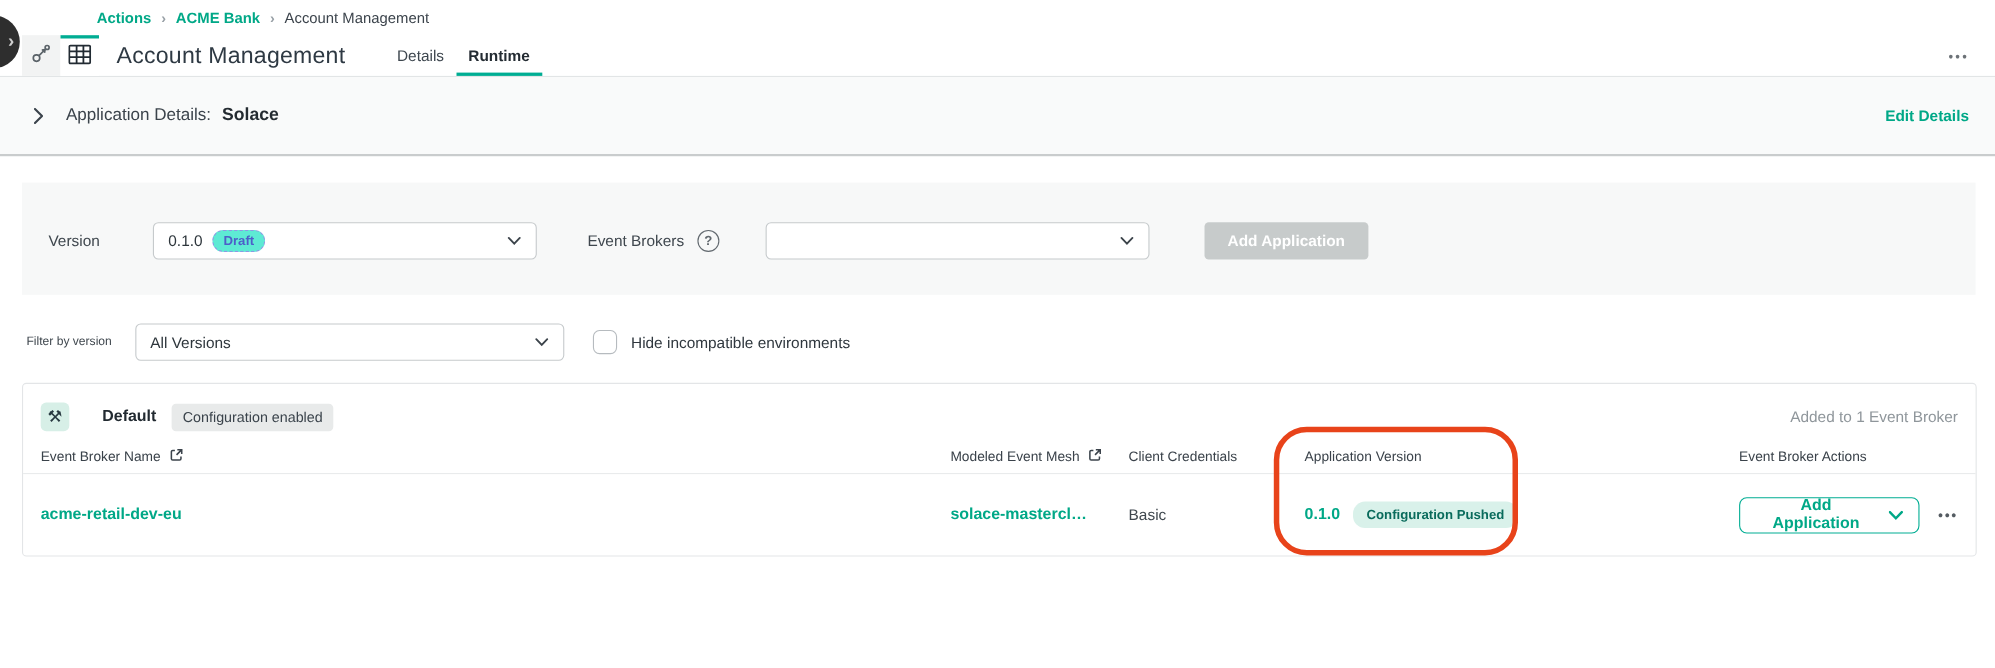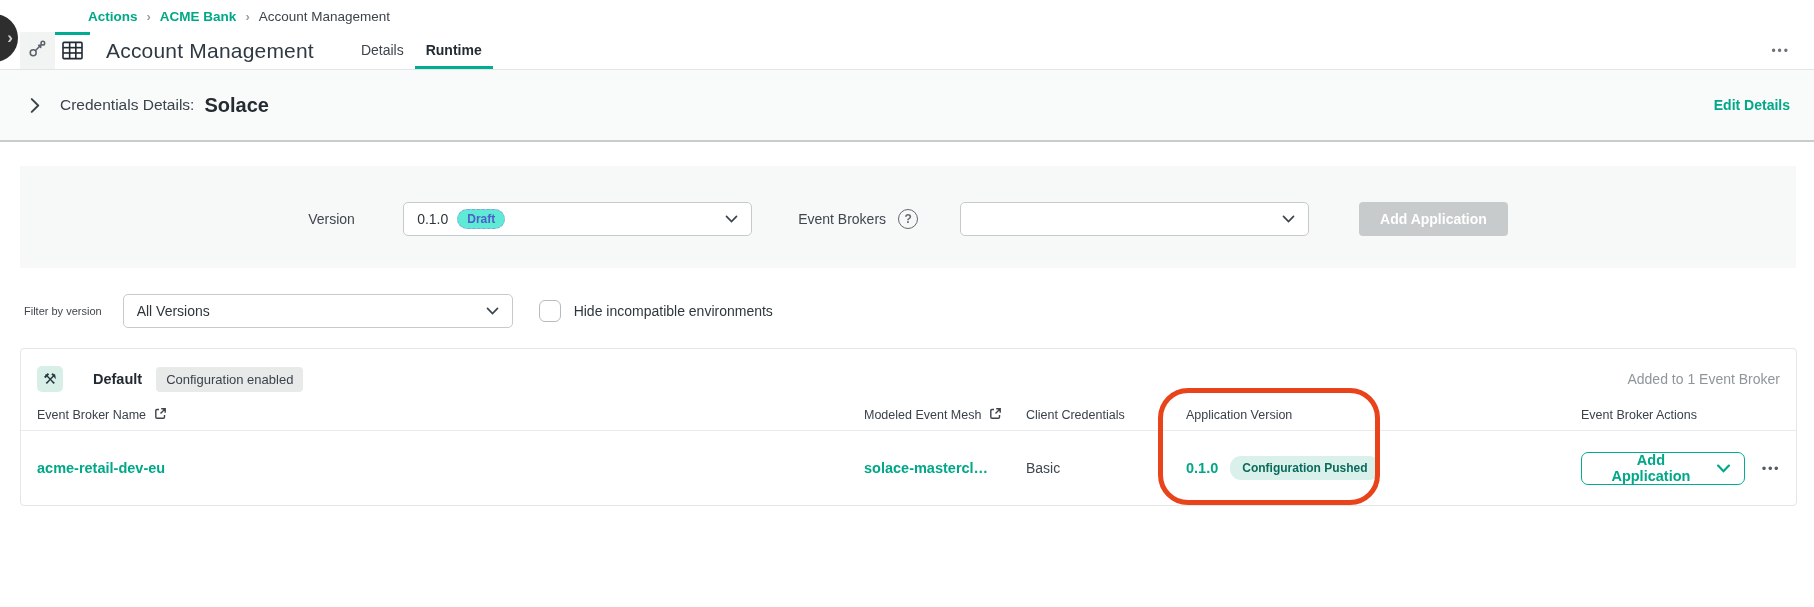--- a/index.html
+++ b/index.html
@@ -36,27 +36,27 @@
   .header-spacer { flex:1; }
   .more-dots { align-self:center; color:#6c7277; font-size:12px; letter-spacing:2px; cursor:pointer; }
 
   
   .details-bar {
     height:72px; background:#f9fafa; border-bottom:2px solid #c9cccd;
     display:flex; align-items:center; padding:0 24px 0 30px;
   }
   .expand-chevron { display:flex; cursor:pointer; }
   .details-label { margin-left:20px; font-size:15.5px; color:#3b434b; }
-  .details-value { margin-left:10px; font-size:20px; font-weight:700; color:#242b31; }
+  .details-value { margin-left:10px; font-size:16px; font-weight:700; color:#242b31; }
   .edit-link { margin-left:auto; color:#00a887; font-weight:700; font-size:14px; cursor:pointer; }
 
   
   .broker-panel { margin:24px 18px 0 20px; width:1776px; height:102px; background:#f7f8f8; padding:20px 24px; }
   .panel-title { font-size:14px; font-weight:700; color:#21282e; }
-  .panel-controls { margin-top:16px; display:flex; align-items:center;justify-content:center; }
+  .panel-controls { margin-top:16px; display:flex; align-items:center; }
   .ctl-label { font-size:14px; color:#3f474e; }
   .lbl-version { width:95px; }
   .select {
     height:34px; background:#fff; border:1px solid #c6cacc; border-radius:5px;
     display:flex; align-items:center; padding:0 13px; cursor:pointer;
   }
   .select .sel-value { font-size:14px; color:#2e363c; }
   .select .sel-caret { margin-left:auto; color:#3c444b; display:flex; }
   .sel-version, .sel-brokers { width:349px; }
   .badge-draft {
@@ -164,21 +164,21 @@
     <div class="header-spacer"></div>
     <div class="more-dots">•••</div>
   </div>
 
   <div class="details-bar">
     <span class="expand-chevron">
       <svg width="10" height="15" viewBox="0 0 9 14">
         <path d="M1.5 1 L7.5 7 L1.5 13" fill="none" stroke="#3b434b" stroke-width="1.8" stroke-linecap="round" stroke-linejoin="round"></path>
       </svg>
     </span>
-    <span class="details-label">Credentials Details:</span>
+    <span class="details-label">Application Details:</span>
     <span class="details-value">Solace</span>
     <span class="edit-link">Edit Details</span>
   </div>
 
   <div class="broker-panel">
     <div class="panel-controls">
       <span class="ctl-label lbl-version">Version</span>
       <div class="select sel-version">
         <span class="sel-value">0.1.0</span>
         <span class="badge-draft">Draft</span>

